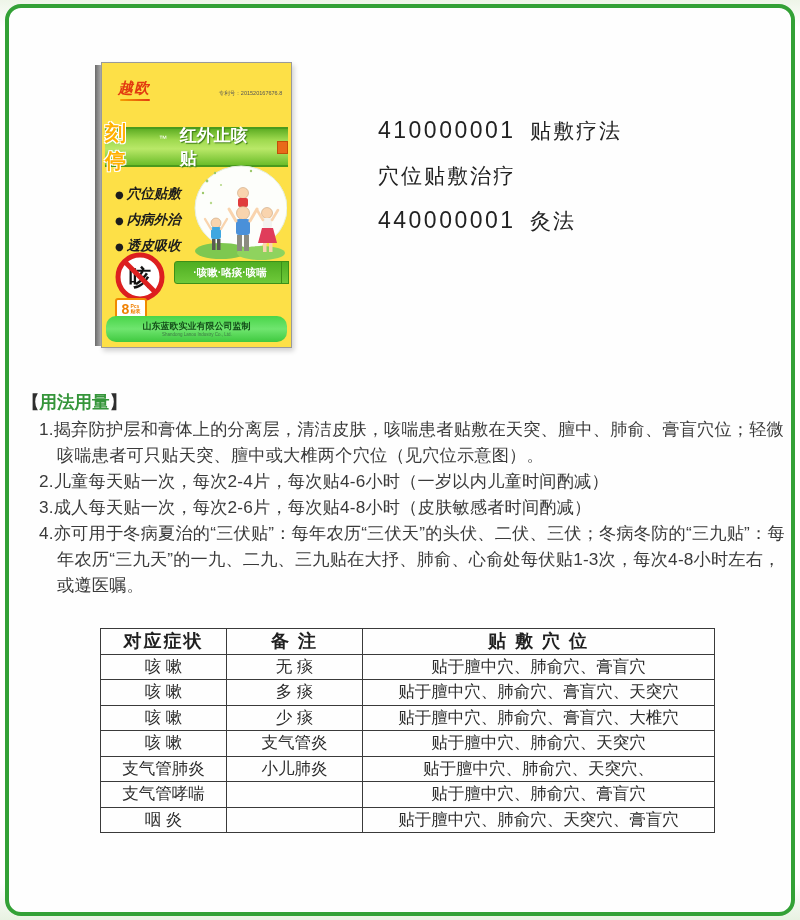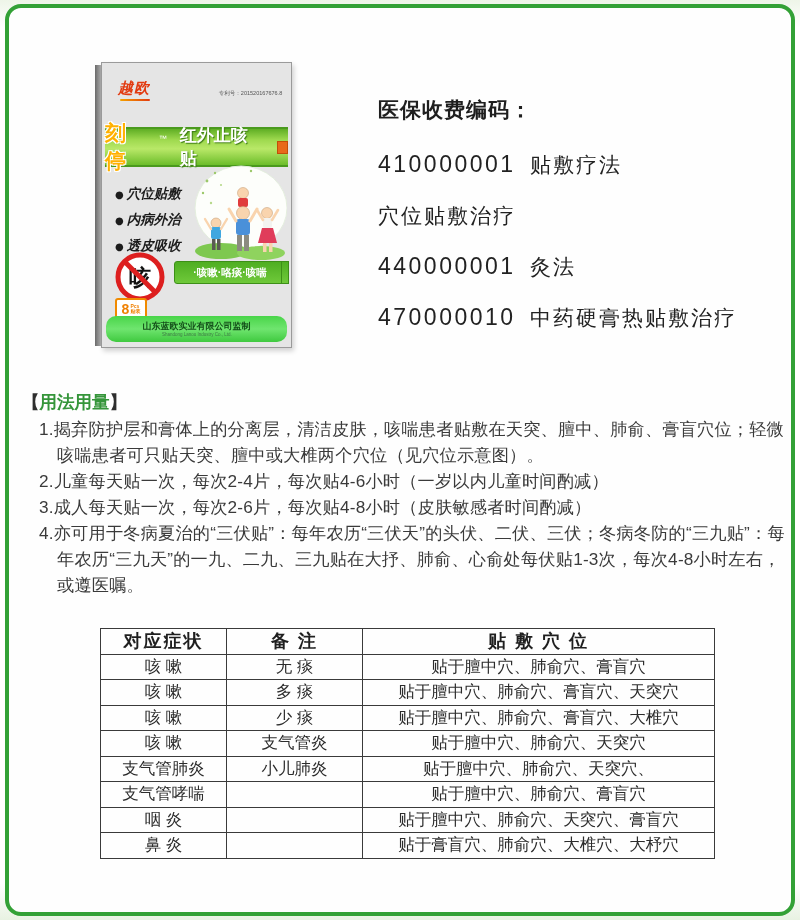--- a/index.html
+++ b/index.html
@@ -13,21 +13,21 @@
     position:absolute; left:5px; top:4px; right:5px; bottom:4px;
     border:4px solid #33a136; border-radius:16px;
     background:#fefefe;
   }
 
   
   .boxwrap { position:absolute; left:95px; top:62px; width:197px; height:286px; }
   .box-spine { position:absolute; left:0; top:3px; width:7px; height:281px;
     background:linear-gradient(90deg,#6a6a6a,#b9b9b9); }
   .box-face { position:absolute; left:6px; top:0; width:191px; height:286px;
-    background:#e5e5e5; border:1px solid #9a9a9a; box-shadow:2px 3px 5px rgba(0,0,0,.18); }
+    background:#fde047; border:1px solid #9a9a9a; box-shadow:2px 3px 5px rgba(0,0,0,.18); }
   .brand-logo { position:absolute; left:16px; top:16px; font-size:15px; font-weight:bold;
     color:#e23a10; font-style:italic; letter-spacing:1px; }
   .brand-logo .swoosh { display:block; height:2px; width:30px; margin:1px 0 0 2px;
     background:linear-gradient(90deg,#f5a300,#e23a10); border-radius:2px; }
   .patent { position:absolute; right:6px; top:26px; font-size:6px; color:#555; transform:scale(.92); }
   .title-banner { position:absolute; left:3px; right:3px; top:64px; height:40px;
     background:linear-gradient(180deg,#5fae24,#9ed94e 30%,#b9e868 55%,#6cbd2a);
     border-top:2px solid #4a9a1d; border-bottom:2px solid #4a9a1d;
     display:flex; align-items:center; justify-content:center; gap:13px; }
   .t-brand { font-size:21px; font-weight:bold; color:#ffb100;
@@ -58,21 +58,21 @@
     display:flex; flex-direction:column; align-items:center; justify-content:center;border-radius:10px; }
   .mfg-cn { font-size:9px; font-weight:bold; color:#14501a; line-height:10px; }
   .mfg-en { font-size:5px; color:#3f7a46; line-height:7px; transform:scale(.9); }
 
   
   .ins { position:absolute; left:378px; top:96px; }
   .ins-heading { font-size:21px; font-weight:bold; color:#1f1f1f; letter-spacing:1px; }
   .ins-rows { margin-top:21px; display:flex; flex-direction:column; gap:17px; }
   .ins-row { display:flex; align-items:baseline; }
   .ins-code { font-size:23px; color:#222; letter-spacing:2.5px; width:152px; }
-  .ins-name { font-size:21px; color:#222; letter-spacing:2px;margin-top:6px; }
+  .ins-name { font-size:21px; color:#222; letter-spacing:2px; }
 
   
   .usage-heading { position:absolute; left:22px; top:390px; font-size:17.5px; font-weight:bold; }
   .usage-heading .bracket { color:#2e2e2e; }
   .usage-heading .inner { color:#35953a; }
   .usage-list { position:absolute; left:28px; top:416px; width:750px;margin-left:11px; }
   .usage-item { font-size:17.2px; color:#3a3a3a; line-height:26px;
     padding-left:1.05em; text-indent:-1.05em; letter-spacing:.2px; }
 
   
@@ -171,36 +171,31 @@
     </div>
 
     <div class="mfg-strip">
       <div class="mfg-cn">山东蓝欧实业有限公司监制</div>
       <div class="mfg-en">Shandong Lanou Industry Co., Ltd.</div>
     </div>
   </div>
 </div>
 
 <div class="ins">
-  <div class="ins-heading">医保收费编码：</div>
   <div class="ins-rows">
     <div class="ins-row">
       <span class="ins-code">410000001</span>
       <span class="ins-name">贴敷疗法</span>
     </div>
     <div class="ins-row">
       <span class="ins-name">穴位贴敷治疗</span>
     </div>
     <div class="ins-row">
       <span class="ins-code">440000001</span>
       <span class="ins-name">灸法</span>
-    </div>
-    <div class="ins-row">
-      <span class="ins-code">470000010</span>
-      <span class="ins-name">中药硬膏热贴敷治疗</span>
     </div>
   </div>
 </div>
 
 <div class="usage-heading">
   <span class="bracket">【</span><span class="inner">用法用量</span><span class="bracket">】</span>
 </div>
 <div class="usage-list">
   <div class="usage-item">1.揭弃防护层和膏体上的分离层，清洁皮肤，咳喘患者贴敷在天突、膻中、肺俞、膏盲穴位；轻微咳喘患者可只贴天突、膻中或大椎两个穴位（见穴位示意图）。</div>
   <div class="usage-item">2.儿童每天贴一次，每次2-4片，每次贴4-6小时（一岁以内儿童时间酌减）</div>
@@ -245,19 +240,14 @@
     <tr>
       <td>支气管哮喘</td>
       <td></td>
       <td>贴于膻中穴、肺俞穴、膏盲穴</td>
     </tr>
     <tr>
       <td>咽 炎</td>
       <td></td>
       <td>贴于膻中穴、肺俞穴、天突穴、膏盲穴</td>
     </tr>
-    <tr>
-      <td>鼻 炎</td>
-      <td></td>
-      <td>贴于膏盲穴、肺俞穴、大椎穴、大杼穴</td>
-    </tr>
   </tbody>
 </table>
 
 </body></html>

